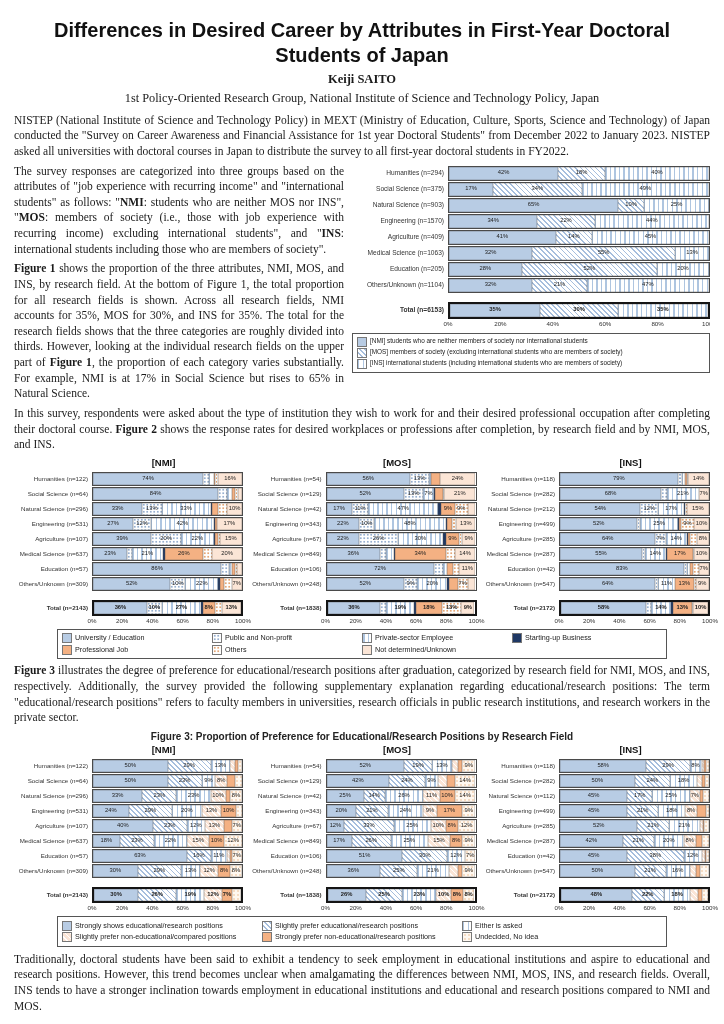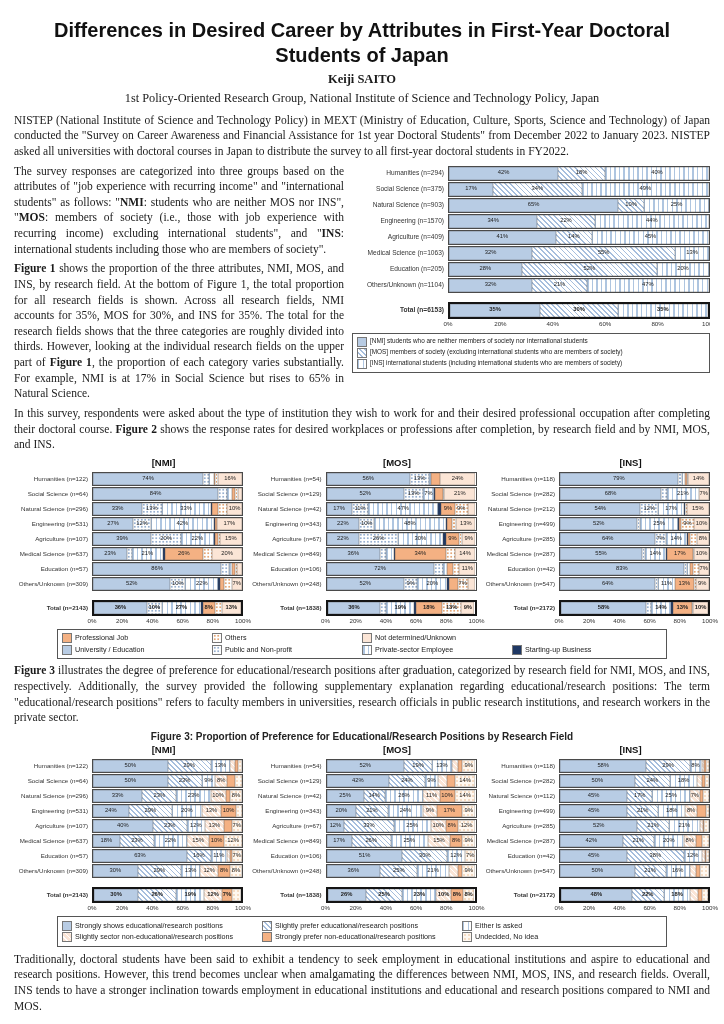--- a/index.html
+++ b/index.html
@@ -547,50 +547,50 @@
             <span class="tick" style="left: 60%;">60%</span>
             <span class="tick" style="left: 80%;">80%</span>
             <span class="tick" style="left: 100%;">100%</span>
           </div>
         </div>
       </div>
     </div>
   <div id="fig2-legend" class="legend-box legend-center">
       <div class="legend-row">
         <span class="legend-item">
+          <span class="sw s-blue"></span>
+          <span>University / Education</span>
+        </span>
+        <span class="legend-item">
+          <span class="sw s-dots"></span>
+          <span>Public and Non-profit</span>
+        </span>
+        <span class="legend-item">
+          <span class="sw s-vert"></span>
+          <span>Private-sector Employee</span>
+        </span>
+        <span class="legend-item">
+          <span class="sw s-navy"></span>
+          <span>Starting-up Business</span>
+        </span>
+      </div>
+      <div class="legend-row">
+        <span class="legend-item">
           <span class="sw s-orange"></span>
           <span>Professional Job</span>
         </span>
         <span class="legend-item">
           <span class="sw s-odots"></span>
           <span>Others</span>
         </span>
         <span class="legend-item">
           <span class="sw s-tan"></span>
           <span>Not determined/Unknown</span>
         </span>
         <span class="legend-item"></span>
-      </div>
-      <div class="legend-row">
-        <span class="legend-item">
-          <span class="sw s-blue"></span>
-          <span>University / Education</span>
-        </span>
-        <span class="legend-item">
-          <span class="sw s-dots"></span>
-          <span>Public and Non-profit</span>
-        </span>
-        <span class="legend-item">
-          <span class="sw s-vert"></span>
-          <span>Private-sector Employee</span>
-        </span>
-        <span class="legend-item">
-          <span class="sw s-navy"></span>
-          <span>Starting-up Business</span>
-        </span>
       </div>
     </div>
 </div>
 
 <p class="body"><b>Figure 3</b><span> illustrates the degree of preference for educational/research positions after graduation, categorized by research field for NMI, MOS, and INS, respectively. Additionally, the survey provided the following supplementary explanation regarding educational/research positions: The term "educational/research positions" refers to faculty members in universities, research officials in public research institutions, and research workers in the private sector.</span></p>
 
 <div>
   <div class="figNtitle">Figure 3:  Proportion of Preference for Educational/Research Positions by Research Field</div>
   <div id="fig3-mount" class="panels">
       <div class="panel small">
@@ -944,21 +944,21 @@
           <span>Slightly prefer educational/research positions</span>
         </span>
         <span class="legend-item">
           <span class="sw s-vert"></span>
           <span>Either is asked</span>
         </span>
       </div>
       <div class="legend-row">
         <span class="legend-item">
           <span class="sw s-tandiag"></span>
-          <span>Slightly sector non-educational/research positions</span>
+          <span>Slightly prefer non-educational/compared positions</span>
         </span>
         <span class="legend-item">
           <span class="sw s-orange"></span>
           <span>Strongly prefer non-educational/research positions</span>
         </span>
         <span class="legend-item">
           <span class="sw s-cream"></span>
           <span>Undecided, No idea</span>
         </span>
       </div>

